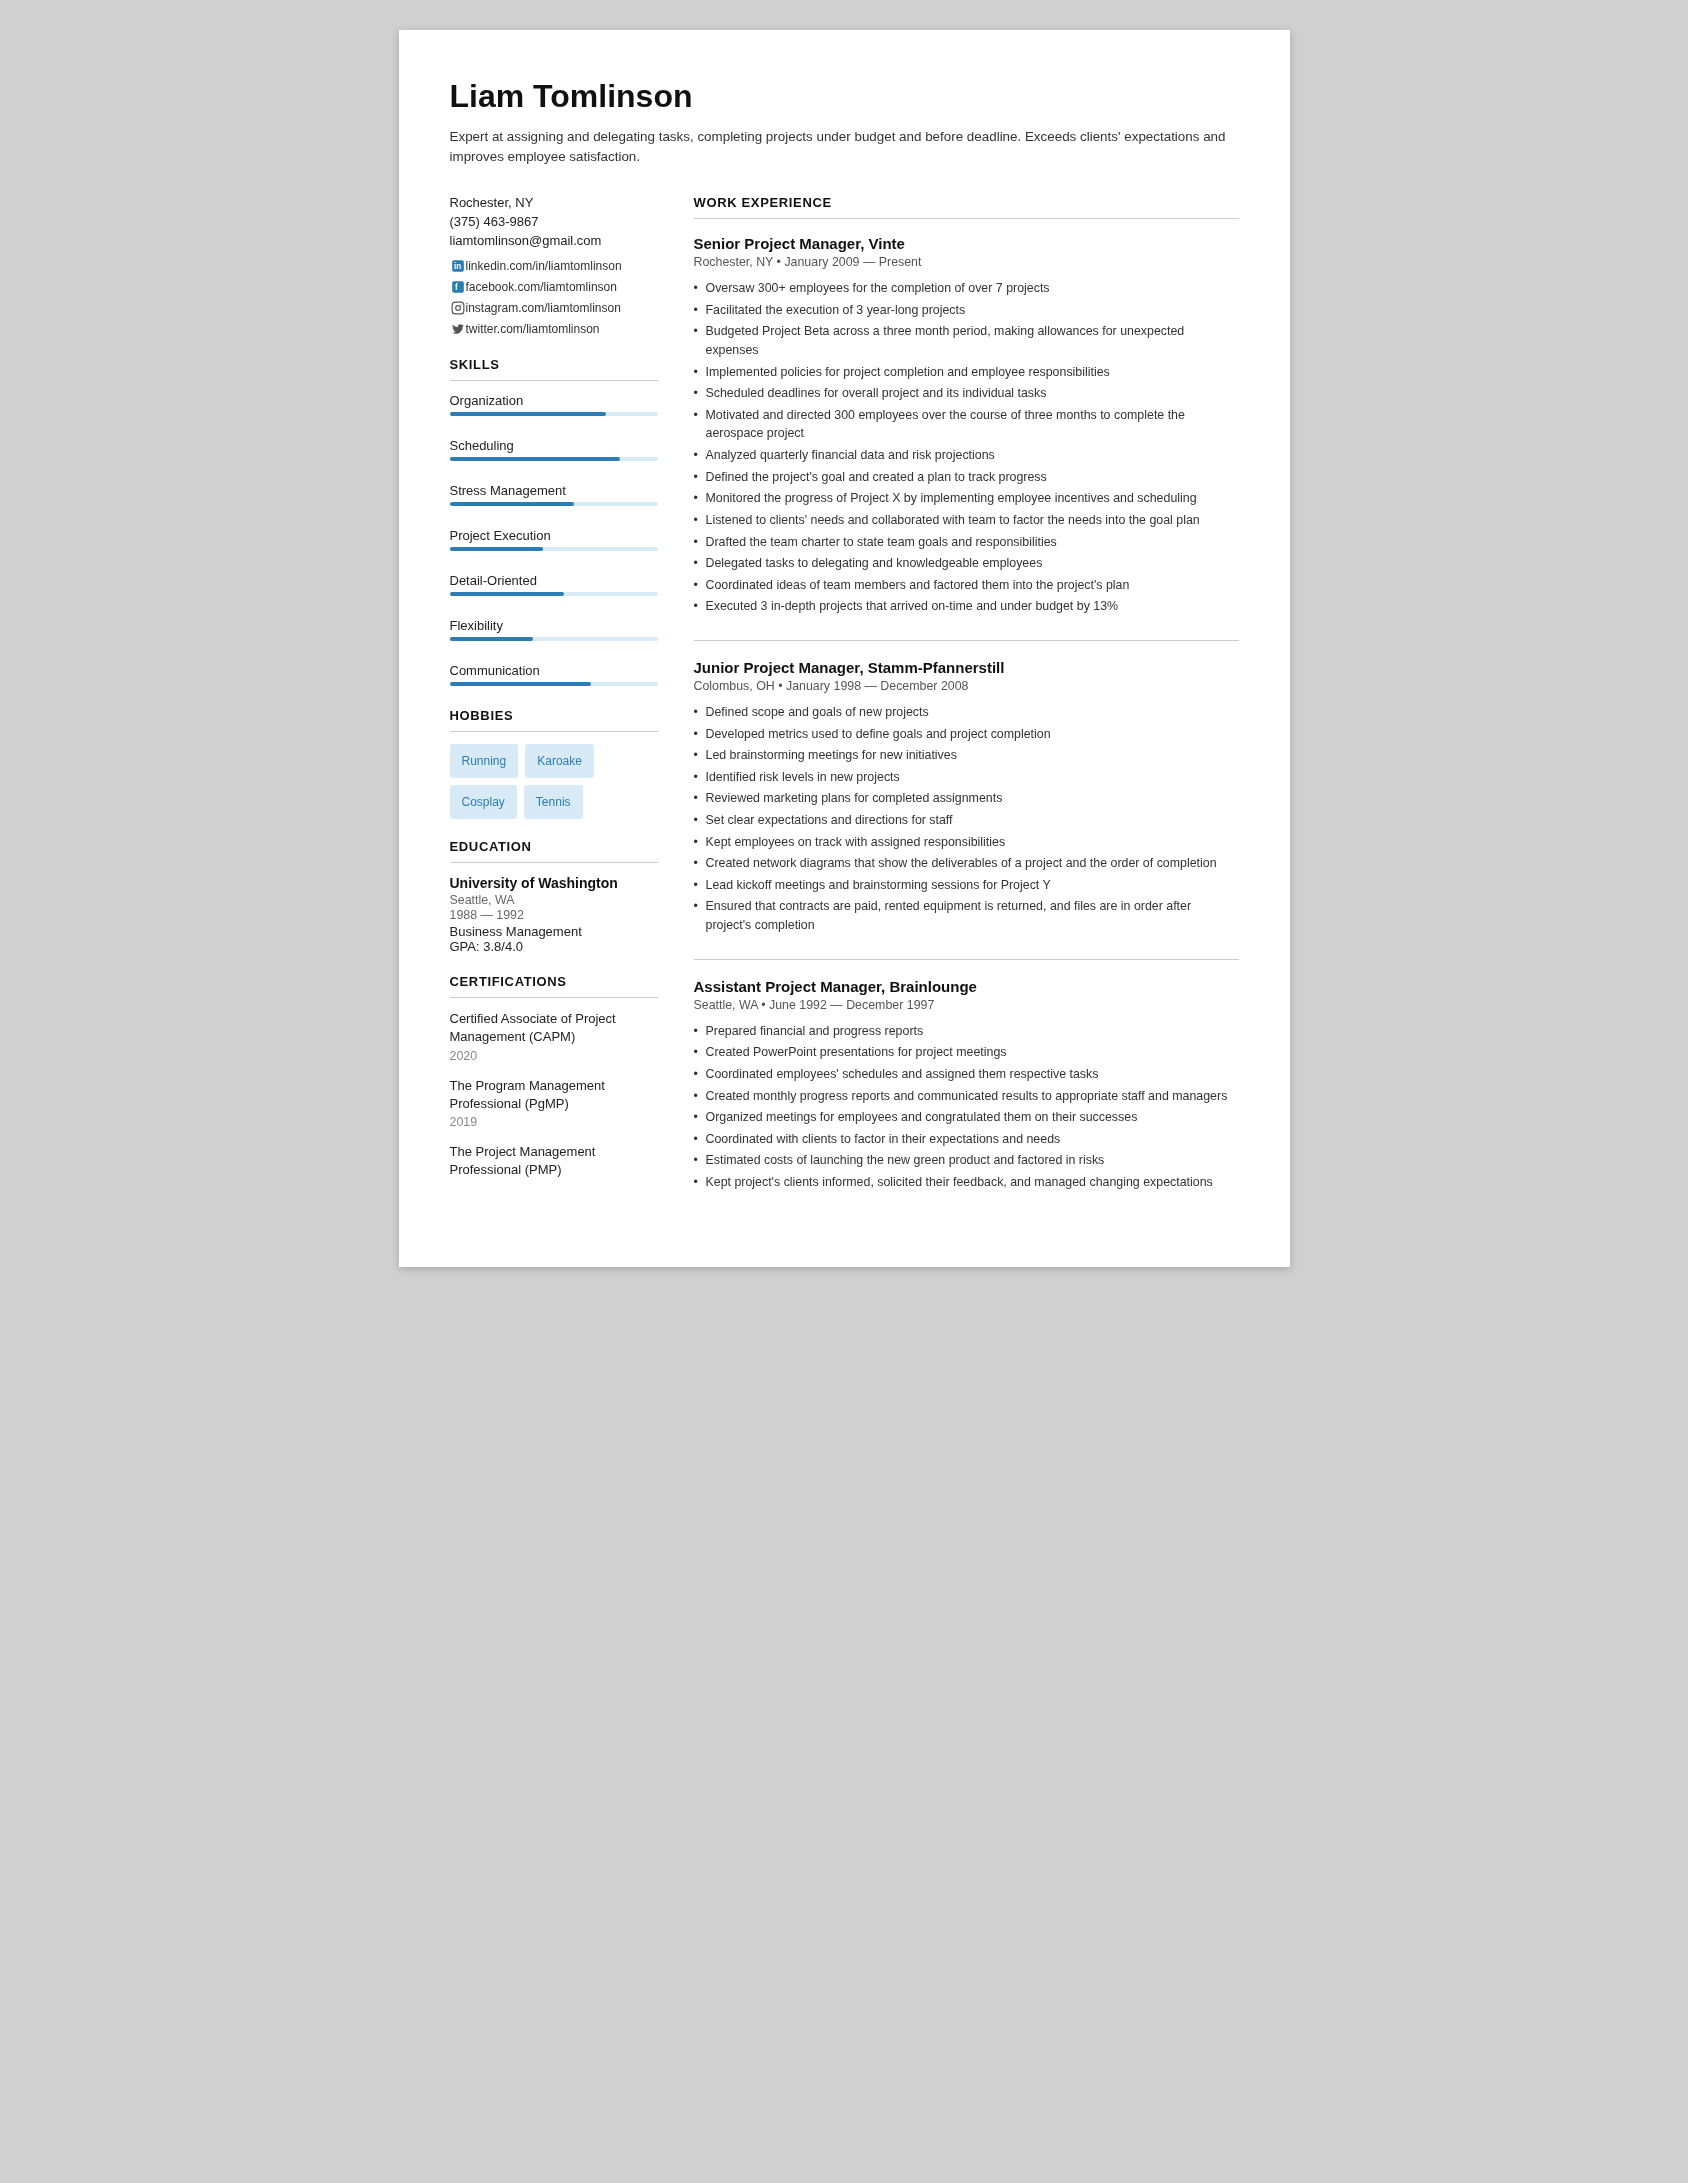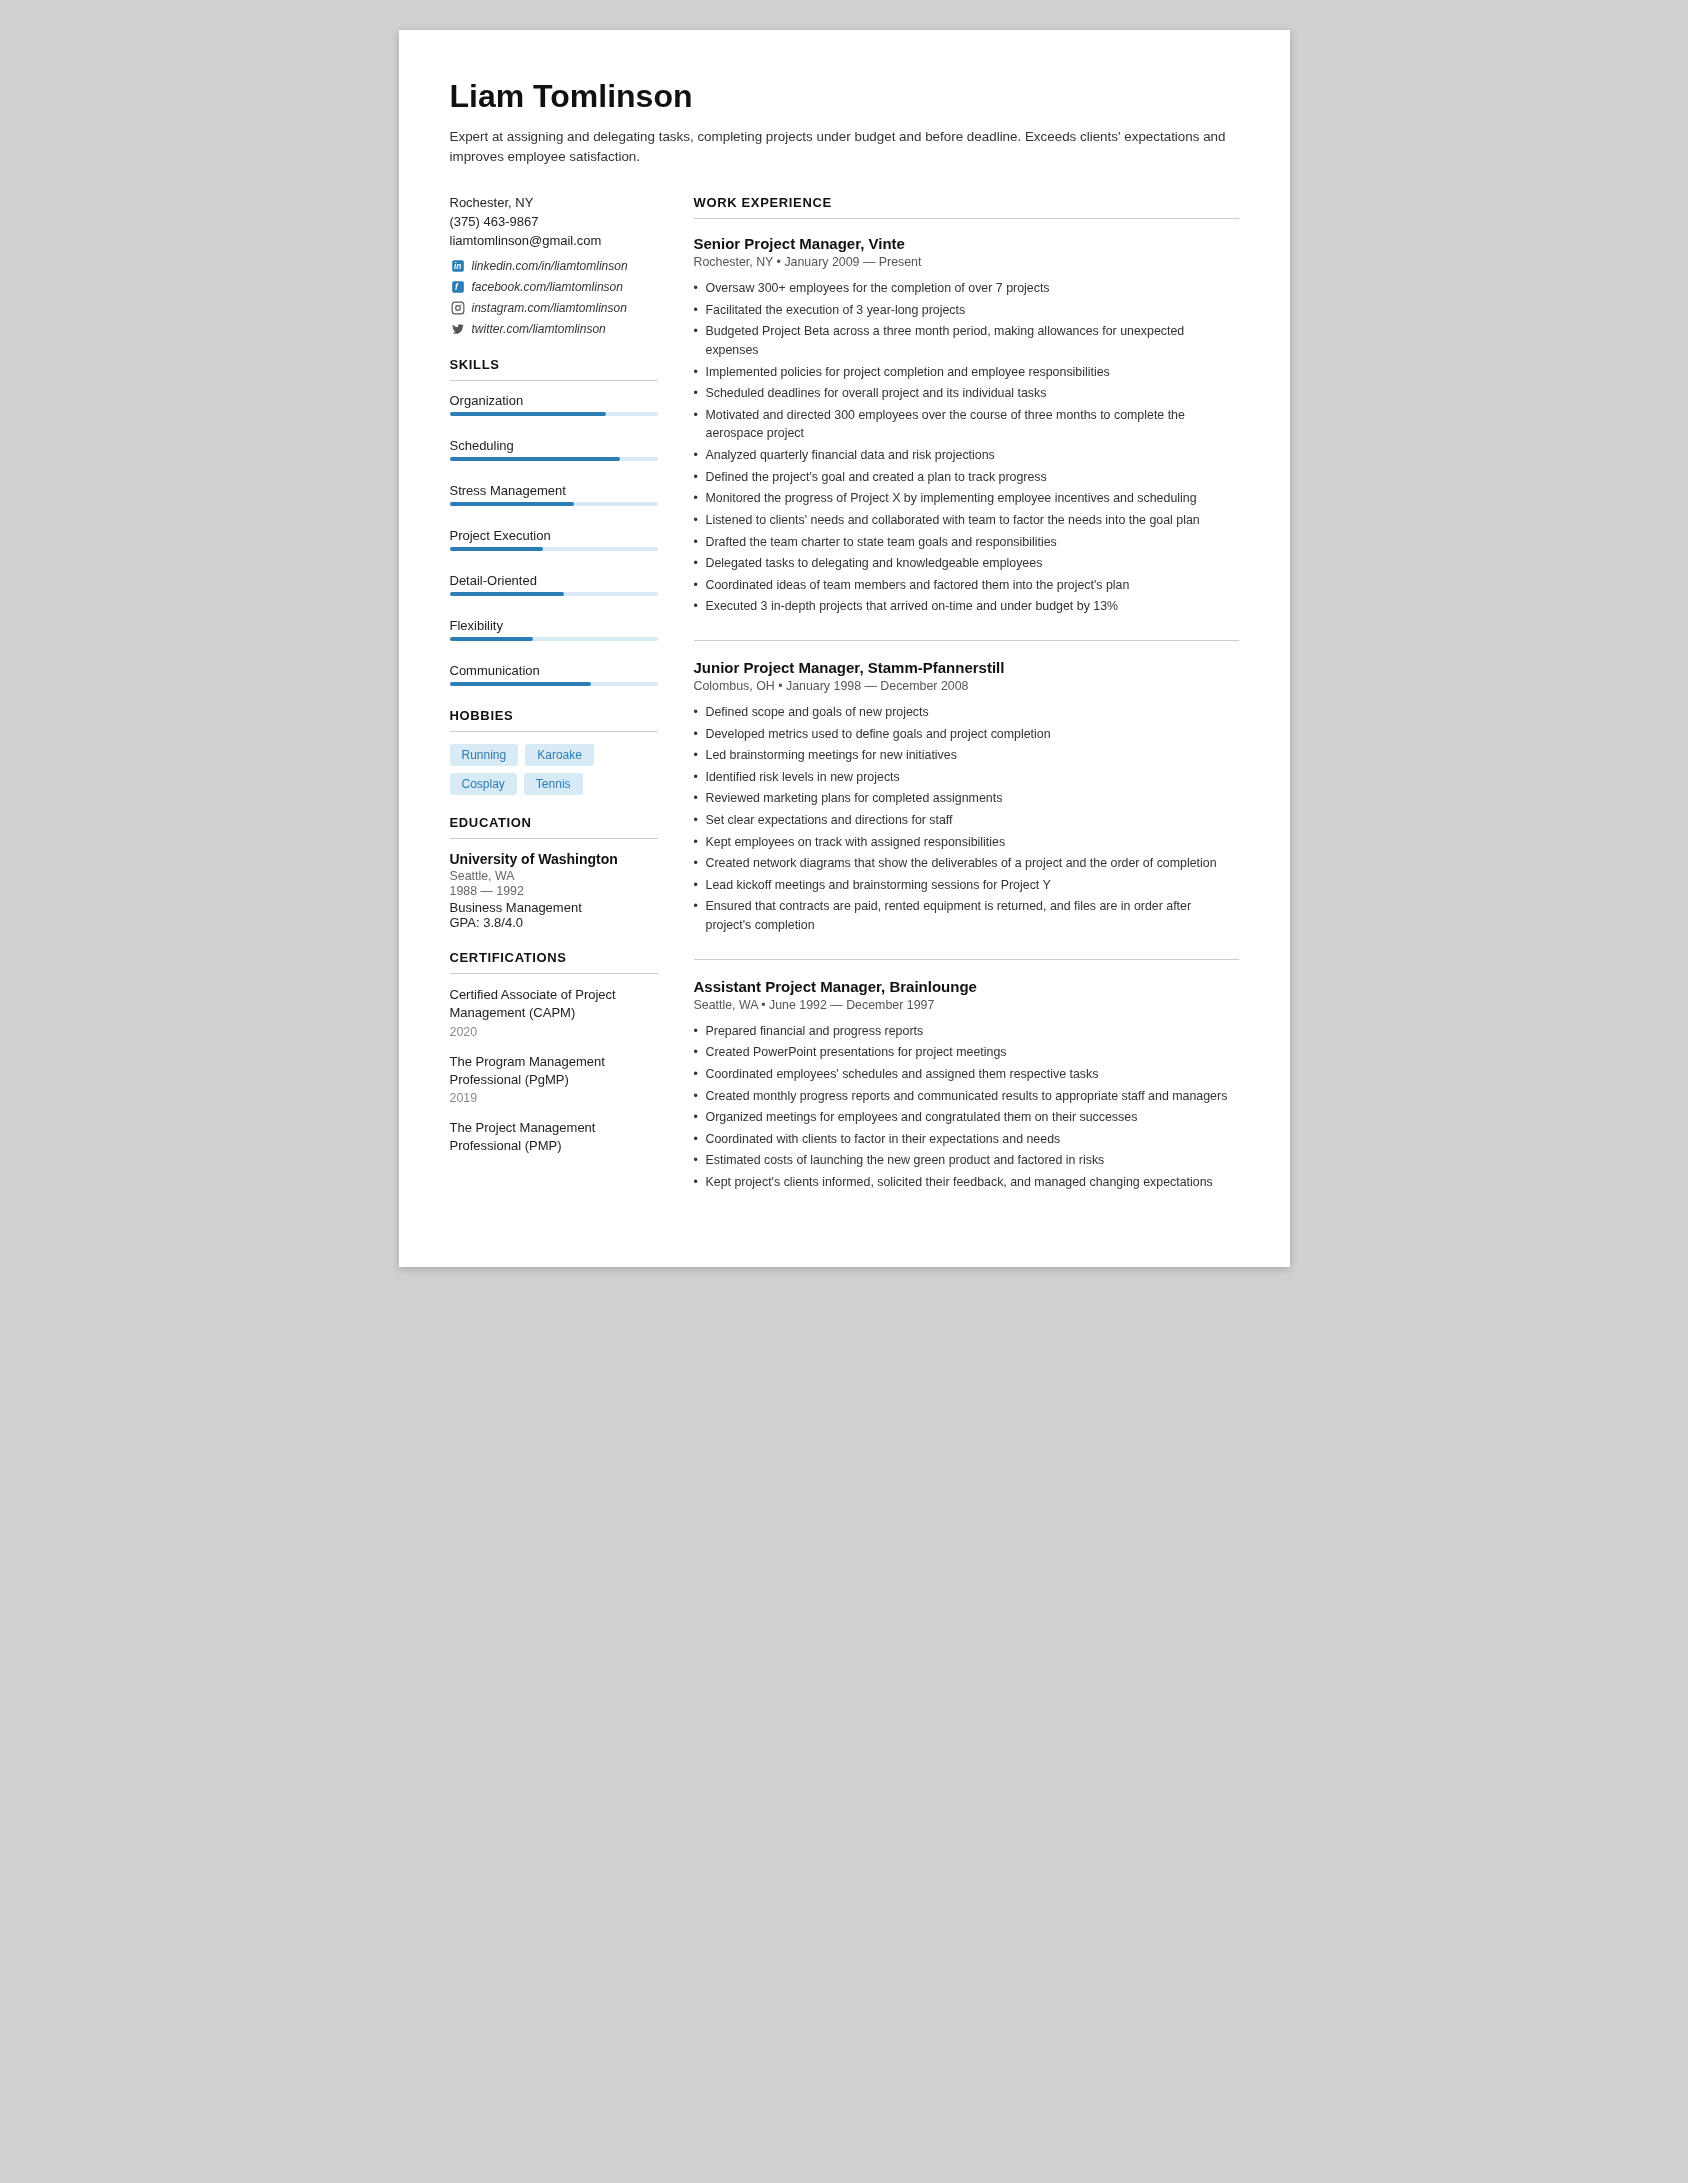--- a/index.html
+++ b/index.html
@@ -47,25 +47,23 @@
       font-size: 13px;
       color: #222;
       margin-bottom: 4px;
     }
     .social-list {
       margin-top: 10px;
     }
     .social-item {
       display: flex;
       align-items: center;
-      gap: 6px;
       font-size: 12px;
       color: #333;
       margin-bottom: 5px;
-      font-style: italic;
     }
     .social-icon {
       width: 16px;
       height: 16px;
       flex-shrink: 0;
       display: flex;
       align-items: center;
       justify-content: center;
     }
     .section-title {
@@ -104,21 +102,21 @@
     .hobby-tags {
       display: flex;
       flex-wrap: wrap;
       gap: 7px;
       margin-top: 4px;
     }
     .hobby-tag {
       background: #d8eaf5;
       color: #2a7db5;
       font-size: 12px;
-      padding: 4px 12px;
+      padding: 10px 12px;
       border-radius: 3px;
     }
     
     .edu-school {
       font-size: 14px;
       font-weight: 700;
       color: #111;
       margin-bottom: 2px;
     }
     .edu-location {

